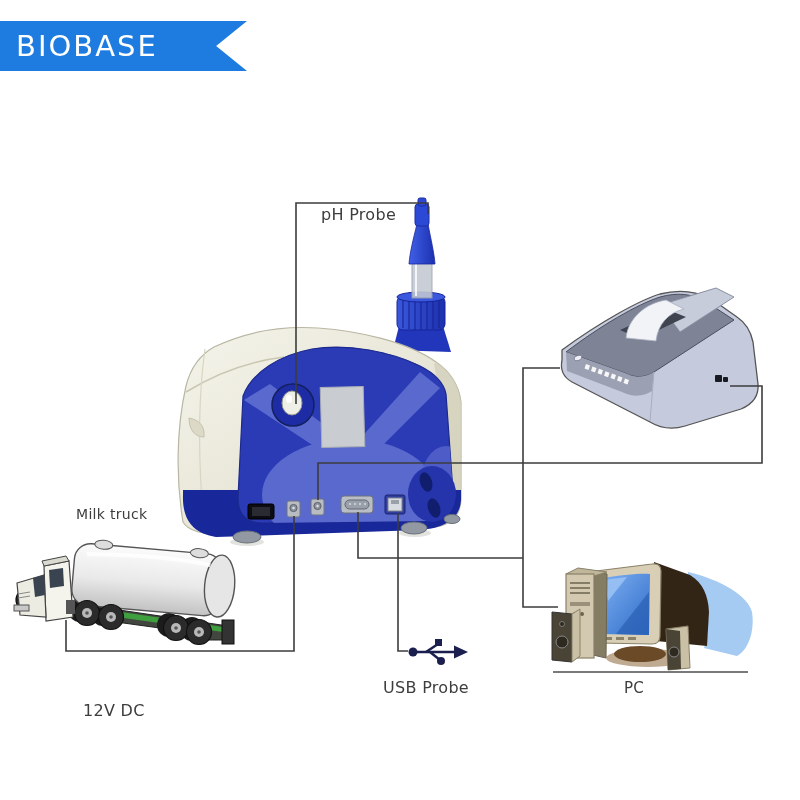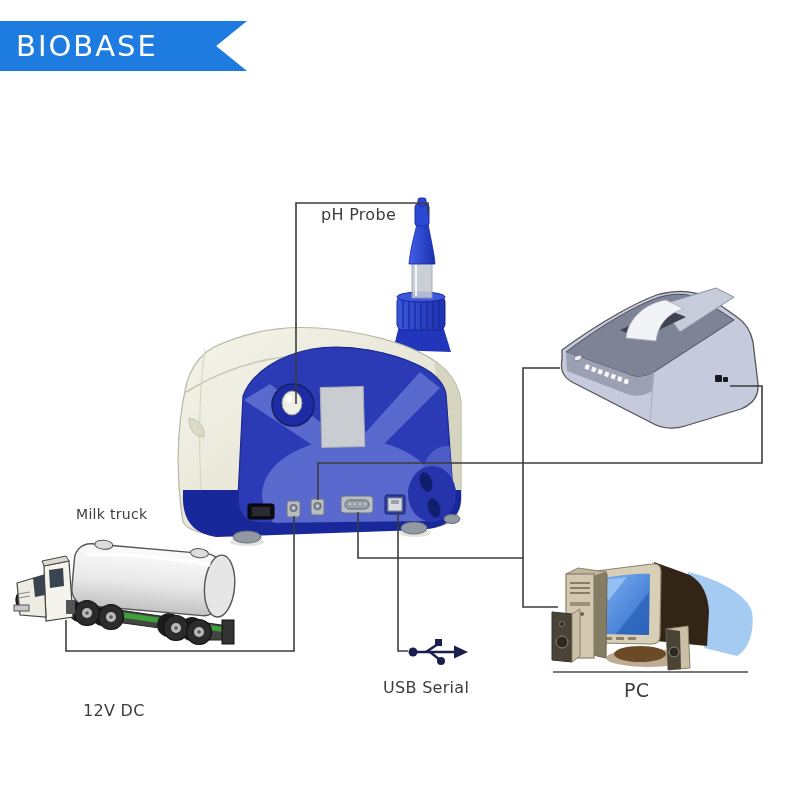--- a/index.html
+++ b/index.html
@@ -20,21 +20,21 @@
   svg.canvas{position:absolute;left:0;top:0;}
   .label{
     position:absolute;color:#3d3d3d;font-size:16px;letter-spacing:.3px;
     white-space:nowrap;
   }
   .lbl-ph{left:321px;top:205px;}
   .lbl-printer{left:583px;top:259px;}
   .lbl-truck{left:76px;top:506px;font-size:14px;}
   .lbl-dc{left:83px;top:674px;margin-top:27px;}
   .lbl-usb{left:383px;top:678px;}
-  .lbl-pc{left:624px;top:679px;font-size:19px;}
+  .lbl-pc{left:624px;top:679px;font-size:15px;}
 </style>
 </head>
 <body>
 
 <div class="stage">
 
   <div class="logo">
     <span class="logo-text">BIOBASE</span>
   </div>
 
@@ -278,15 +278,15 @@
       <line x1="426" y1="652" x2="438" y2="644" stroke-width="2.4"></line>
       <rect x="435" y="639" width="7" height="7" stroke="none"></rect>
       <line x1="430" y1="652" x2="440" y2="660" stroke-width="2.4"></line>
       <circle cx="441" cy="661" r="4" stroke="none"></circle>
     </g>
   </svg>
 
   <div class="label lbl-ph">pH Probe</div>
   <div class="label lbl-truck">Milk truck</div>
   <div class="label lbl-dc">12V DC</div>
-  <div class="label lbl-usb">USB Serial</div>
+  <div class="label lbl-usb">USB Probe</div>
   <div class="label lbl-pc">PC</div>
 </div>
 
 </body></html>

